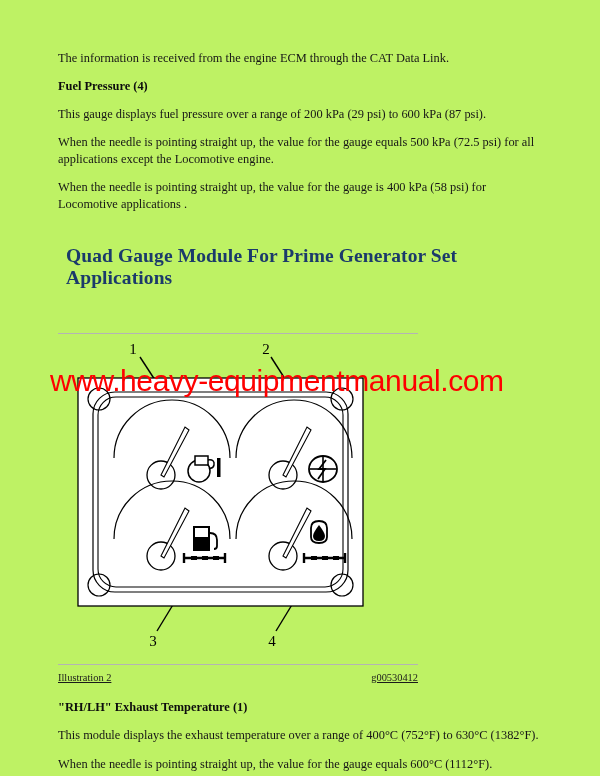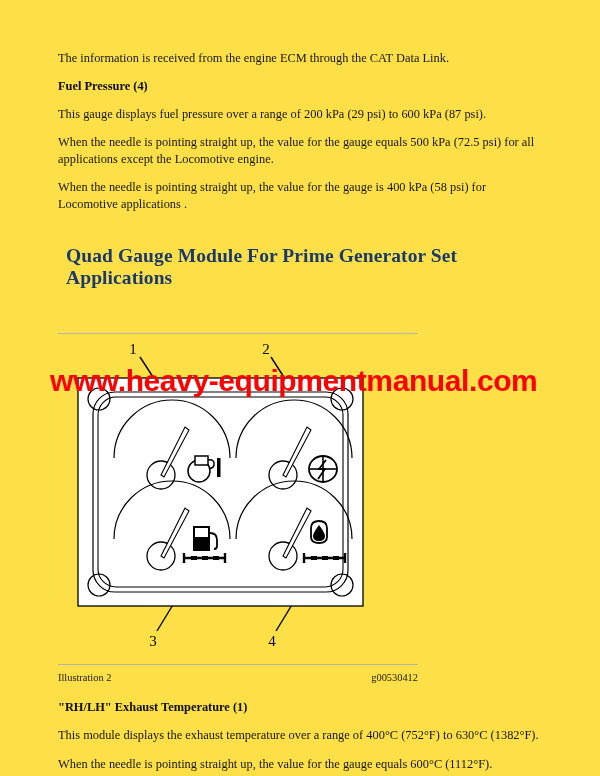--- a/index.html
+++ b/index.html
@@ -15,21 +15,21 @@
     color: #1a1a1a;
     position: relative;
     overflow: hidden;
   }
   .page {
     position: relative;
     width: 600px;
     height: 776px;
     box-sizing: border-box;
     padding: 0;
-    background: #fde047;
+    background: #bef264;
   }
   .content {
     position: absolute;
     left: 58px;
     top: 0;
     width: 484px;
   }
   p.body-text {
     font-size: 12.4px;
     line-height: 1.33;
@@ -60,29 +60,30 @@
     position: relative;
     width: 484px;
   }
   .illus-caption {
     display: flex;
     justify-content: space-between;
     width: 360px;
     font-size: 10.4px;
     color: #1a1a1a;
     margin-top: 7px;
+    text-decoration: underline;
   }
   .watermark {
     position: absolute;
     left: 50px;
     top: 366px;
     width: 520px;
     font-family: "Liberation Sans", "DejaVu Sans", sans-serif;
     font-size: 30px;
-    font-weight: 700;
+    font-weight: 400;
     color: #fe0000;
     letter-spacing: -0.4px;
     white-space: nowrap;
     z-index: 40;
     pointer-events: none;
     line-height: 1;
   }
   svg.gauge-art {
     display: block;
   }

